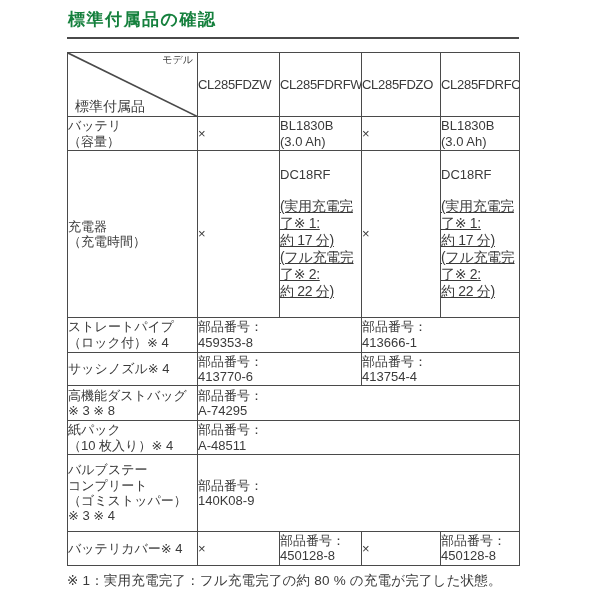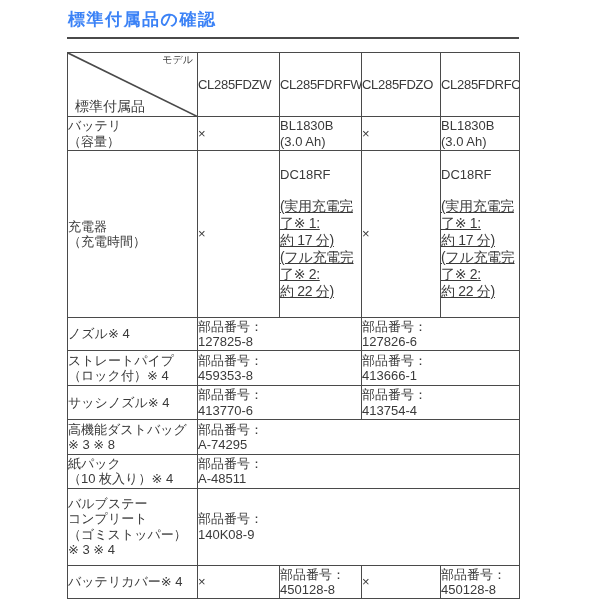--- a/index.html
+++ b/index.html
@@ -5,21 +5,21 @@
   html,body{margin:0;padding:0;}
   body{
     width:600px;height:600px;background:#ffffff;position:relative;
     font-family:"Liberation Sans","DejaVu Sans",sans-serif;
     color:#3a3a3a;
     -webkit-font-smoothing:antialiased;
   }
   .page{position:absolute;top:6px;left:67px;width:452px;}
   .title{
     font-size:17px;font-weight:bold;margin:0;letter-spacing:1.5px;
-    padding:2px 0 6px 1px;border-bottom:2px solid #4a4a4a;color:#3b82f6;
+    padding:2px 0 6px 1px;border-bottom:2px solid #4a4a4a;color:#15803d;
   }
   table.acc{
     border-collapse:collapse;table-layout:fixed;width:452px;margin-top:13px;
     border:1.5px solid #4a4a4a;
   }
   .acc th,.acc td{
     border:1px solid #4a4a4a;
     text-align:left;vertical-align:middle;
     font-weight:normal;font-size:13px;line-height:1.18;
     white-space:pre-line;padding:1px 0;overflow:hidden;
@@ -99,27 +99,20 @@
         </td>
         <td class="x-mark">×</td>
         <td>
           <div>DC18RF</div>
           <div class="sub">(実用充電完了※ 1:
 約 17 分)
 (フル充電完了※ 2:
 約 22 分)</div>
         </td>
       </tr>
-      <tr class="r-nozzle">
-        <td>ノズル※ 4</td>
-        <td colspan="2">部品番号：
-127825-8</td>
-        <td colspan="2">部品番号：
-127826-6</td>
-      </tr>
       <tr class="r-pipe">
         <td>ストレートパイプ
 （ロック付）※ 4</td>
         <td colspan="2">部品番号：
 459353-8</td>
         <td colspan="2">部品番号：
 413666-1</td>
       </tr>
       <tr class="r-sash">
         <td>サッシノズル※ 4</td>

